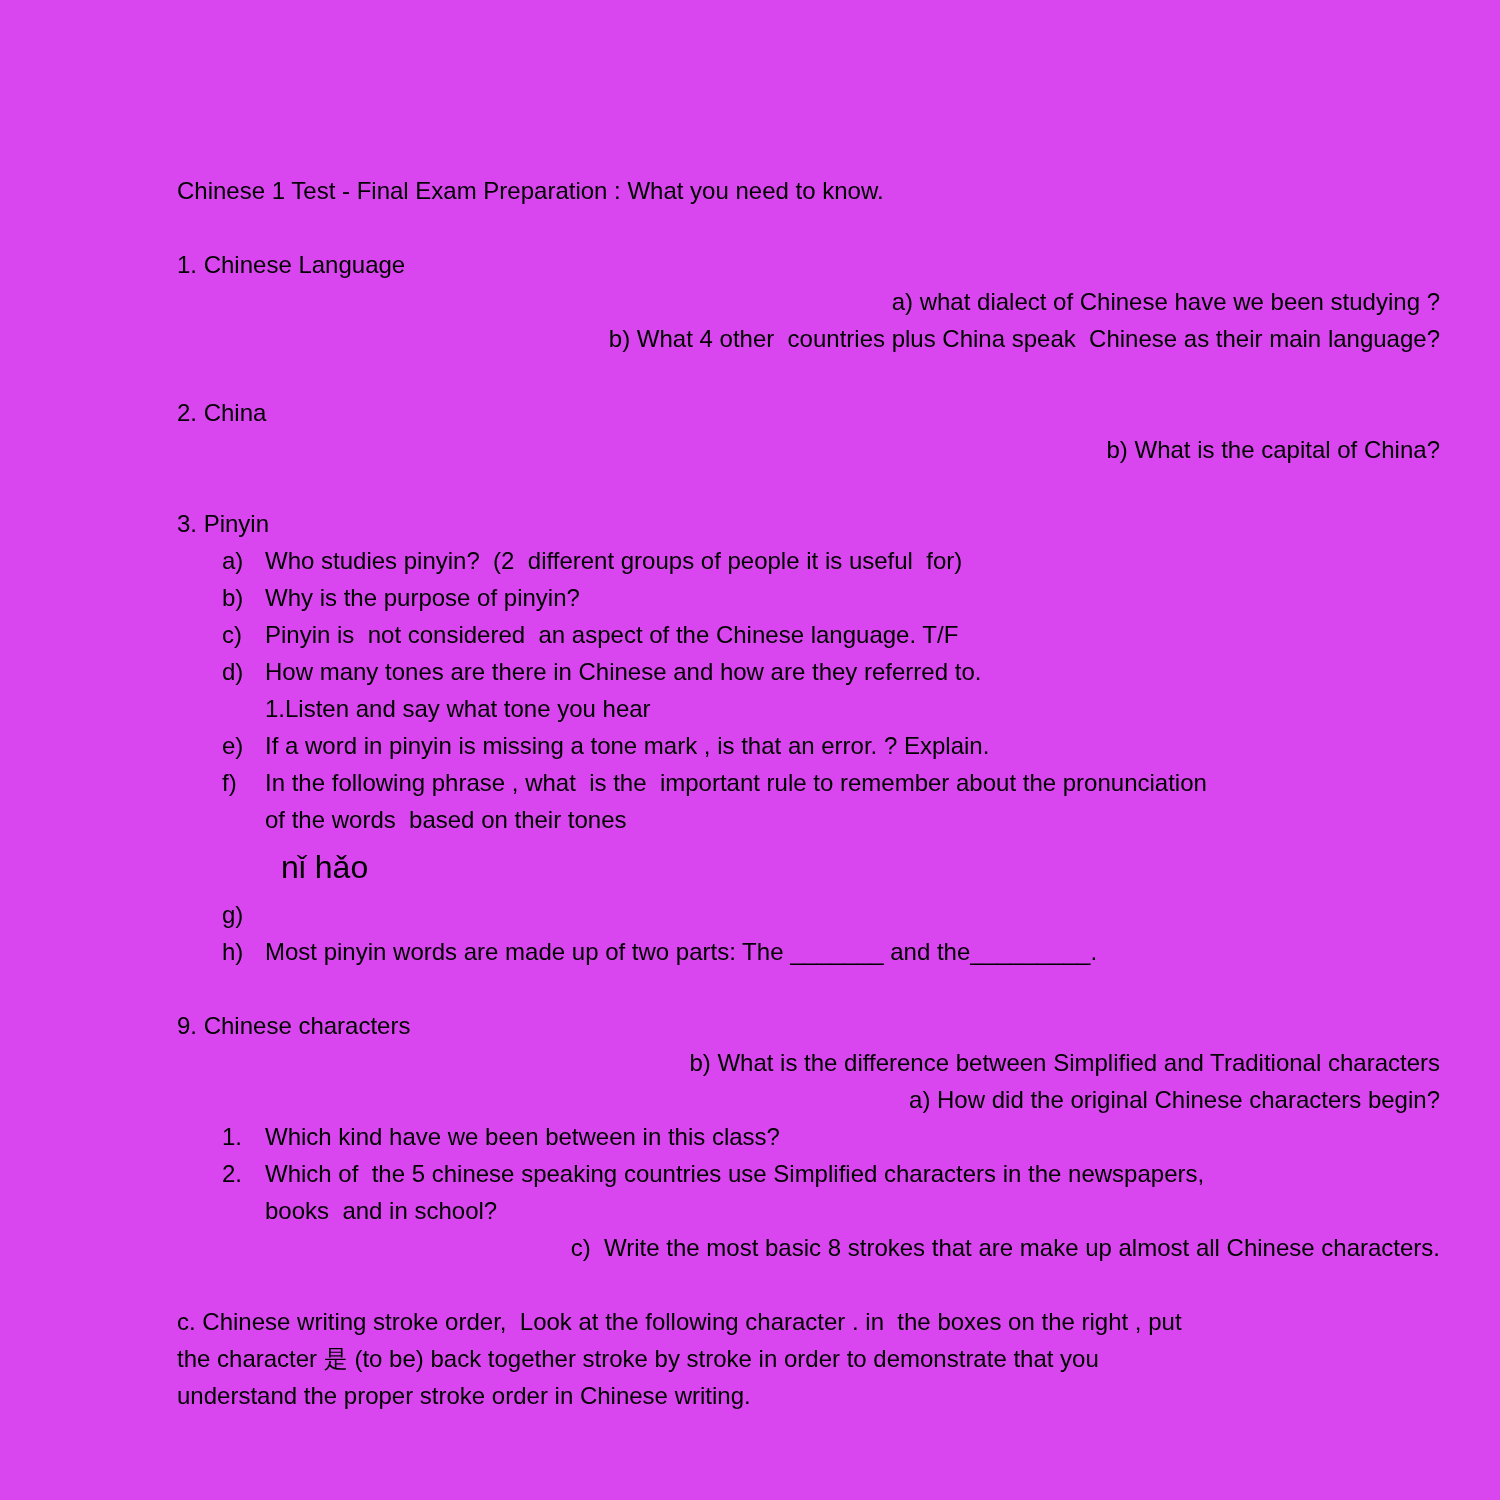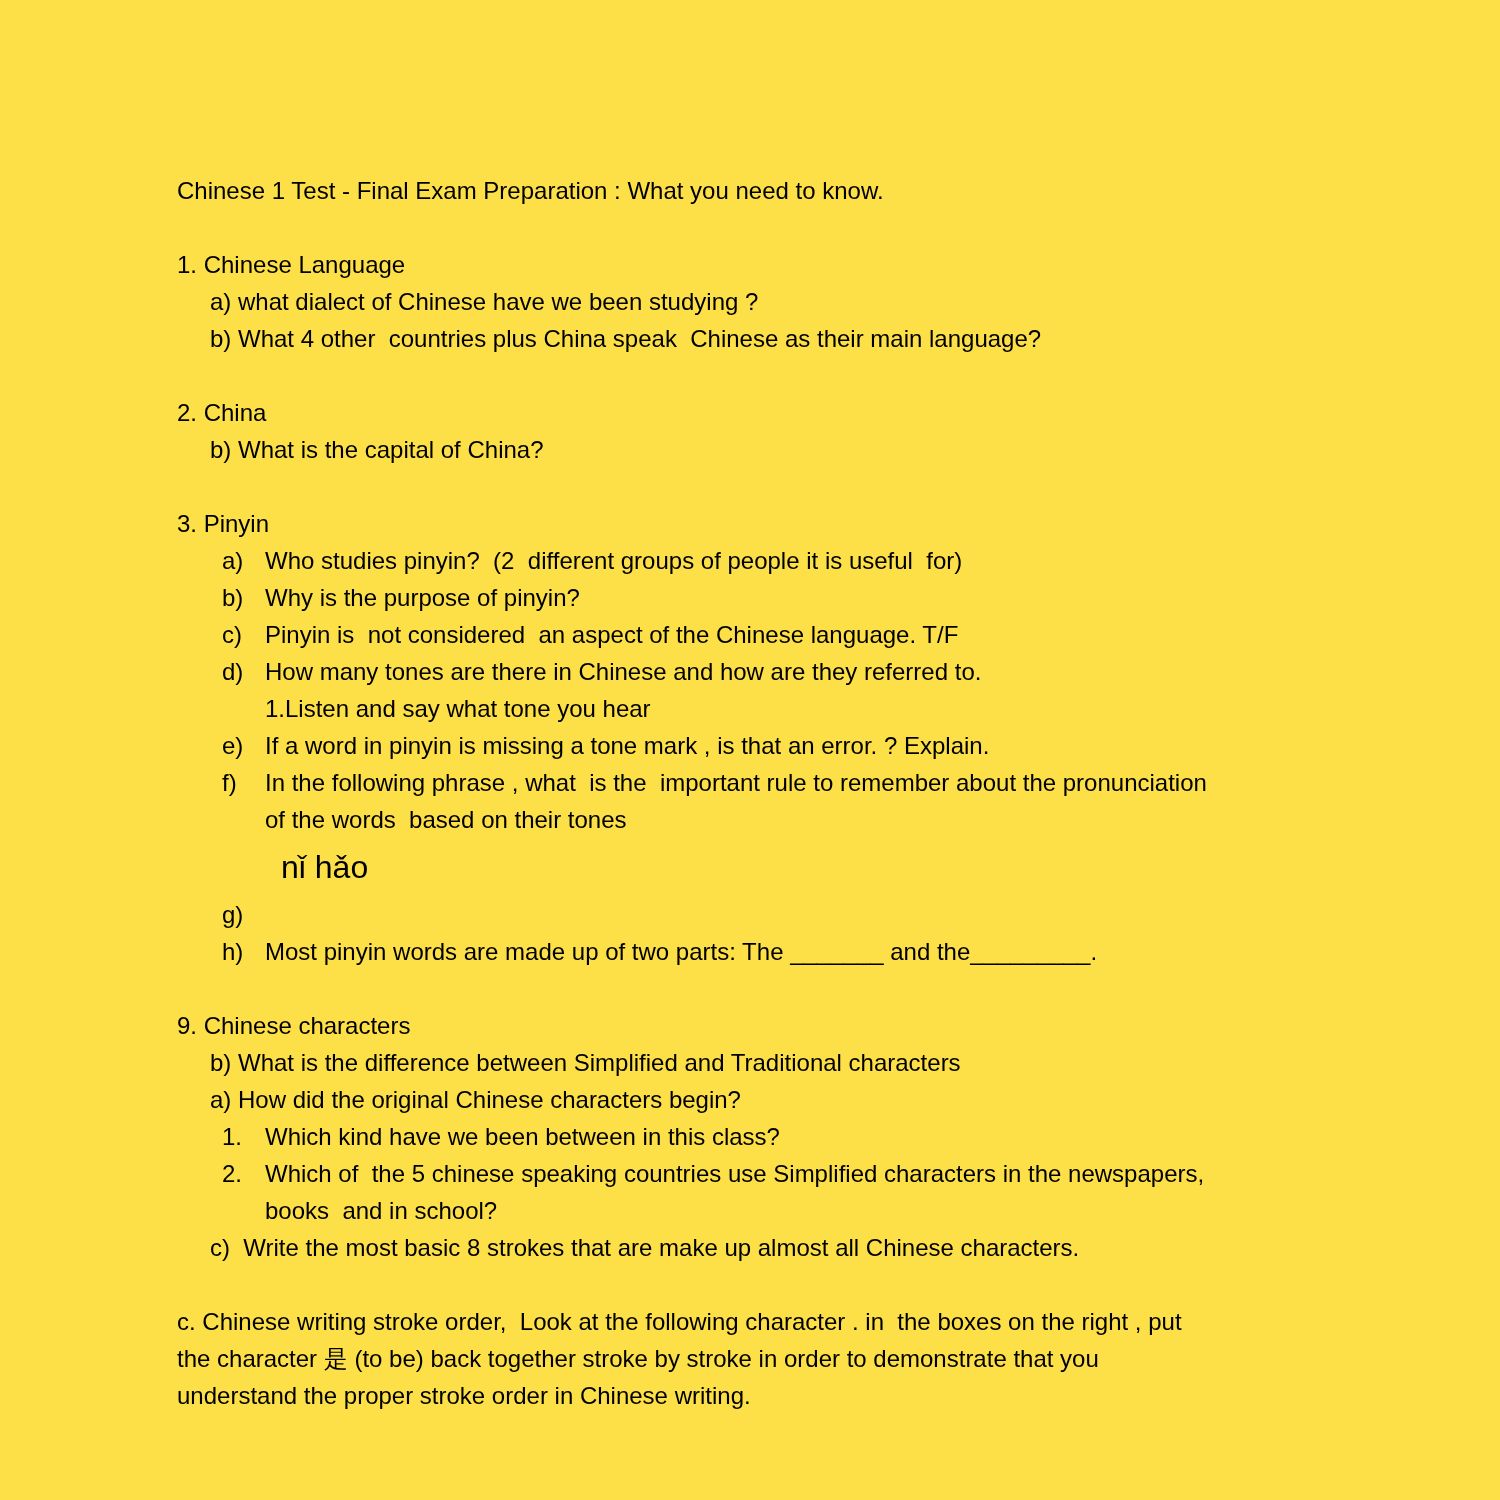--- a/index.html
+++ b/index.html
@@ -5,38 +5,39 @@
   html, body {
     margin: 0;
     padding: 0;
     background: #ffffff;
   }
   .page {
     position: relative;
     width: 1500px;
     height: 1500px;
     box-sizing: border-box;
-    background: #fde047;
+    background: #d946ef;
     color: #000000;
     font-family: "Liberation Sans", "DejaVu Sans", sans-serif;
     font-size: 24px;
     line-height: 37px;
     padding: 172px 60px 0 177px;
     overflow: hidden;
   }
   .line {
     white-space: pre-wrap;
   }
   .gap {
     height: 37px;
   }
   
   .ind1 {
     margin-left: 33px;
     white-space: pre-wrap;
+    text-align: right;
   }
   
   .li {
     display: flex;
     margin-left: 45px;
   }
   .li .marker {
     flex: none;
     width: 43px;
     white-space: pre;

